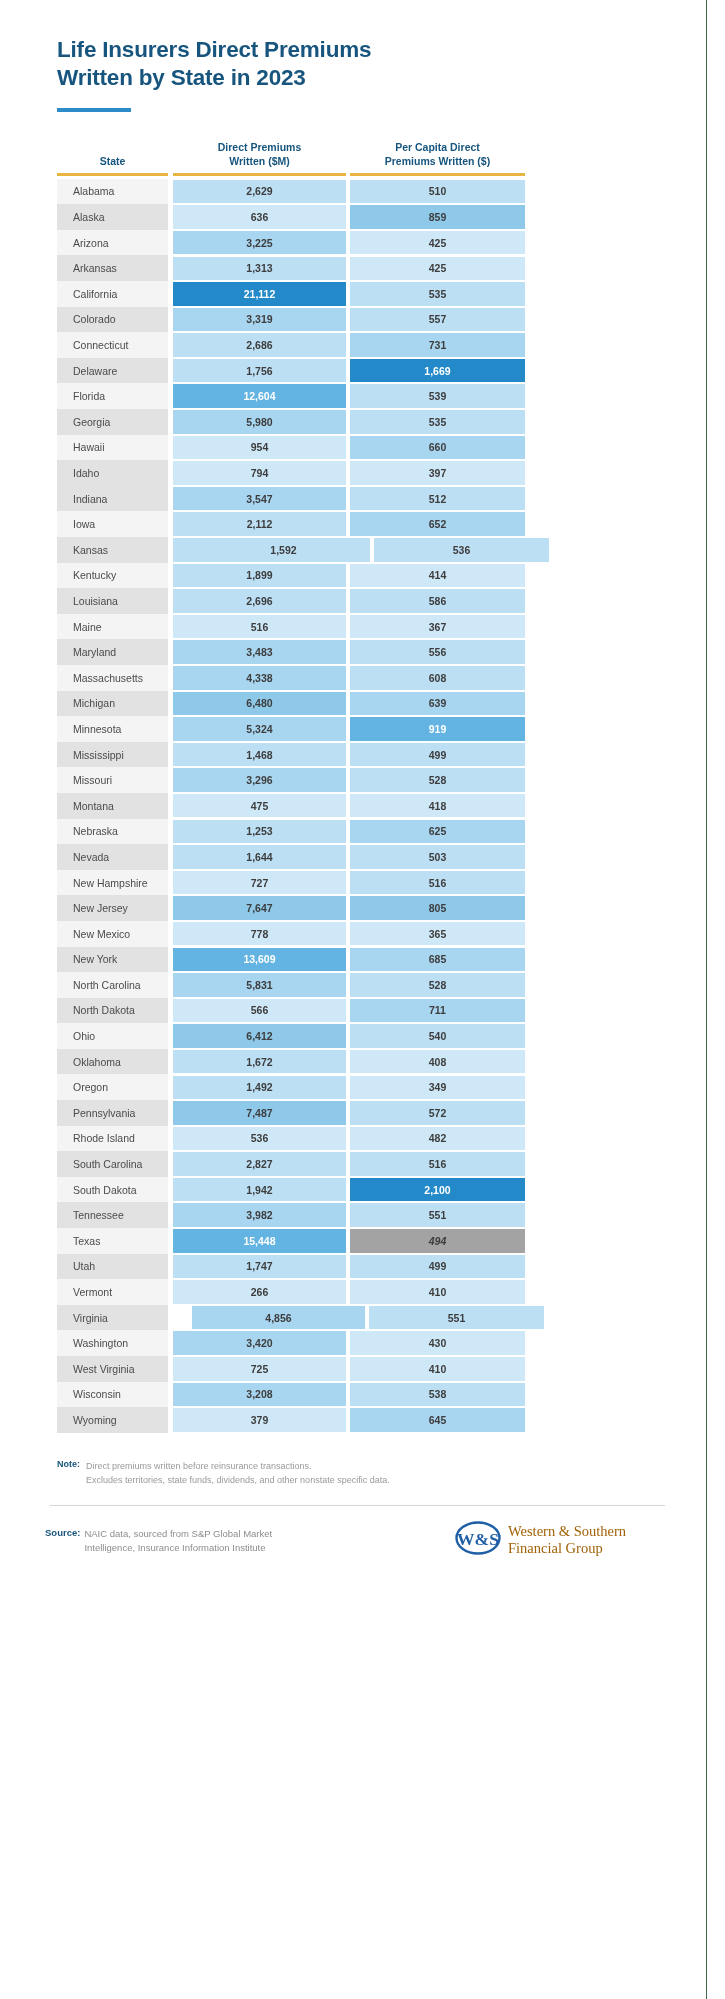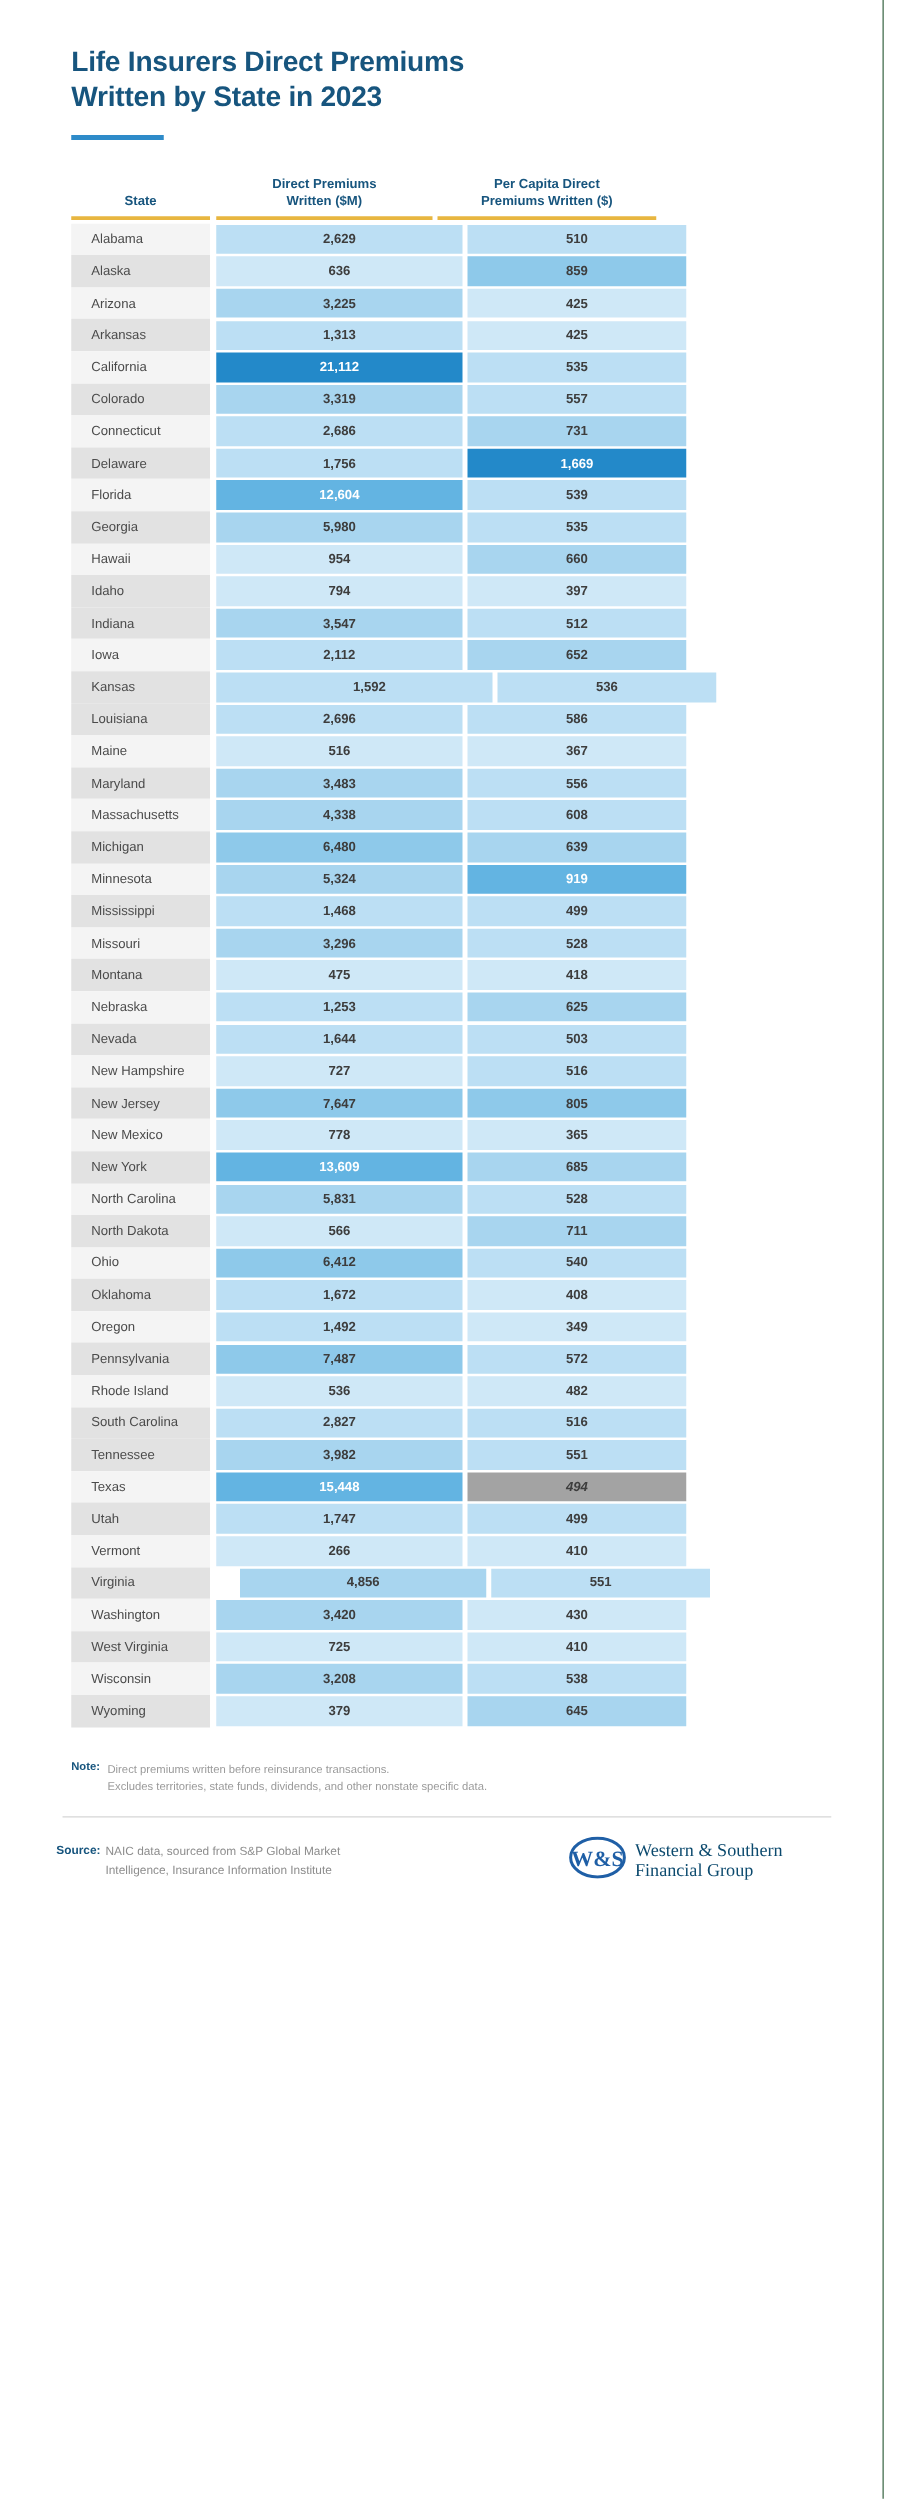--- a/index.html
+++ b/index.html
@@ -103,21 +103,21 @@
   .row.even .cell-state { background: #e2e2e2; }
 
   .cell-num {
     justify-content: center;
     color: #3d3d3d;
     font-weight: bold;
     margin-left: 5px;
     height: 23.5px;
     align-self: center;
   }
-  .cell-dpw   { width: 197px; }
+  .cell-dpw   { width: 173px; }
   .cell-pcdpw { width: 175px; margin-left: 4px; }
   .cell-num.dark-text { color: #ffffff; }
 
   
   .note {
     display: flex;
     margin: 26px 0 0 57px;
     font-size: 9px;
   }
   .note-label {
@@ -160,21 +160,21 @@
   }
   .logo {
     display: flex;
     align-items: center;
     margin-left: 80px;
     margin-top: -6px;
   }
   .logo-mark { flex: 0 0 auto; }
   .logo-words {
     margin-left: 7px;
-    color: #0c4a6e;
+    color: #a16207;
     font-family: "Liberation Serif", serif;
     font-size: 14.5px;
     line-height: 1.12;
     white-space: pre-line;
   }
 </style>
 </head>
 <body>
 
 <div id="page">
@@ -270,20 +270,25 @@
         <div class="row odd">
           <div class="cell cell-state">Iowa</div>
           <div class="cell cell-num cell-dpw" style="background: rgb(188, 223, 244);">2,112</div>
           <div class="cell cell-num cell-pcdpw" style="background: rgb(168, 213, 239);">652</div>
         </div>
         <div class="row even">
           <div class="cell cell-state">Kansas</div>
           <div class="cell cell-num cell-dpw" style="background: rgb(188, 223, 244); padding-left: 24px;">1,592</div>
           <div class="cell cell-num cell-pcdpw" style="background: rgb(188, 223, 244);">536</div>
         </div>
+        <div class="row odd">
+          <div class="cell cell-state">Kentucky</div>
+          <div class="cell cell-num cell-dpw" style="background: rgb(188, 223, 244);">1,899</div>
+          <div class="cell cell-num cell-pcdpw" style="background: rgb(207, 232, 247);">414</div>
+        </div>
         <div class="row even">
           <div class="cell cell-state">Louisiana</div>
           <div class="cell cell-num cell-dpw" style="background: rgb(188, 223, 244);">2,696</div>
           <div class="cell cell-num cell-pcdpw" style="background: rgb(188, 223, 244);">586</div>
         </div>
         <div class="row odd">
           <div class="cell cell-state">Maine</div>
           <div class="cell cell-num cell-dpw" style="background: rgb(207, 232, 247);">516</div>
           <div class="cell cell-num cell-pcdpw" style="background: rgb(207, 232, 247);">367</div>
         </div>
@@ -384,20 +389,25 @@
         </div>
         <div class="row odd">
           <div class="cell cell-state">Rhode Island</div>
           <div class="cell cell-num cell-dpw" style="background: rgb(207, 232, 247);">536</div>
           <div class="cell cell-num cell-pcdpw" style="background: rgb(207, 232, 247);">482</div>
         </div>
         <div class="row even">
           <div class="cell cell-state">South Carolina</div>
           <div class="cell cell-num cell-dpw" style="background: rgb(188, 223, 244);">2,827</div>
           <div class="cell cell-num cell-pcdpw" style="background: rgb(188, 223, 244);">516</div>
+        </div>
+        <div class="row odd">
+          <div class="cell cell-state">South Dakota</div>
+          <div class="cell cell-num cell-dpw" style="background: rgb(188, 223, 244);">1,942</div>
+          <div class="cell cell-num cell-pcdpw dark-text" style="background: rgb(35, 137, 201);">2,100</div>
         </div>
         <div class="row even">
           <div class="cell cell-state">Tennessee</div>
           <div class="cell cell-num cell-dpw" style="background: rgb(168, 213, 239);">3,982</div>
           <div class="cell cell-num cell-pcdpw" style="background: rgb(188, 223, 244);">551</div>
         </div>
         <div class="row odd">
           <div class="cell cell-state">Texas</div>
           <div class="cell cell-num cell-dpw dark-text" style="background: rgb(99, 180, 226);">15,448</div>
           <div class="cell cell-num cell-pcdpw" style="background: #a3a3a3; font-style: italic;">494</div>

